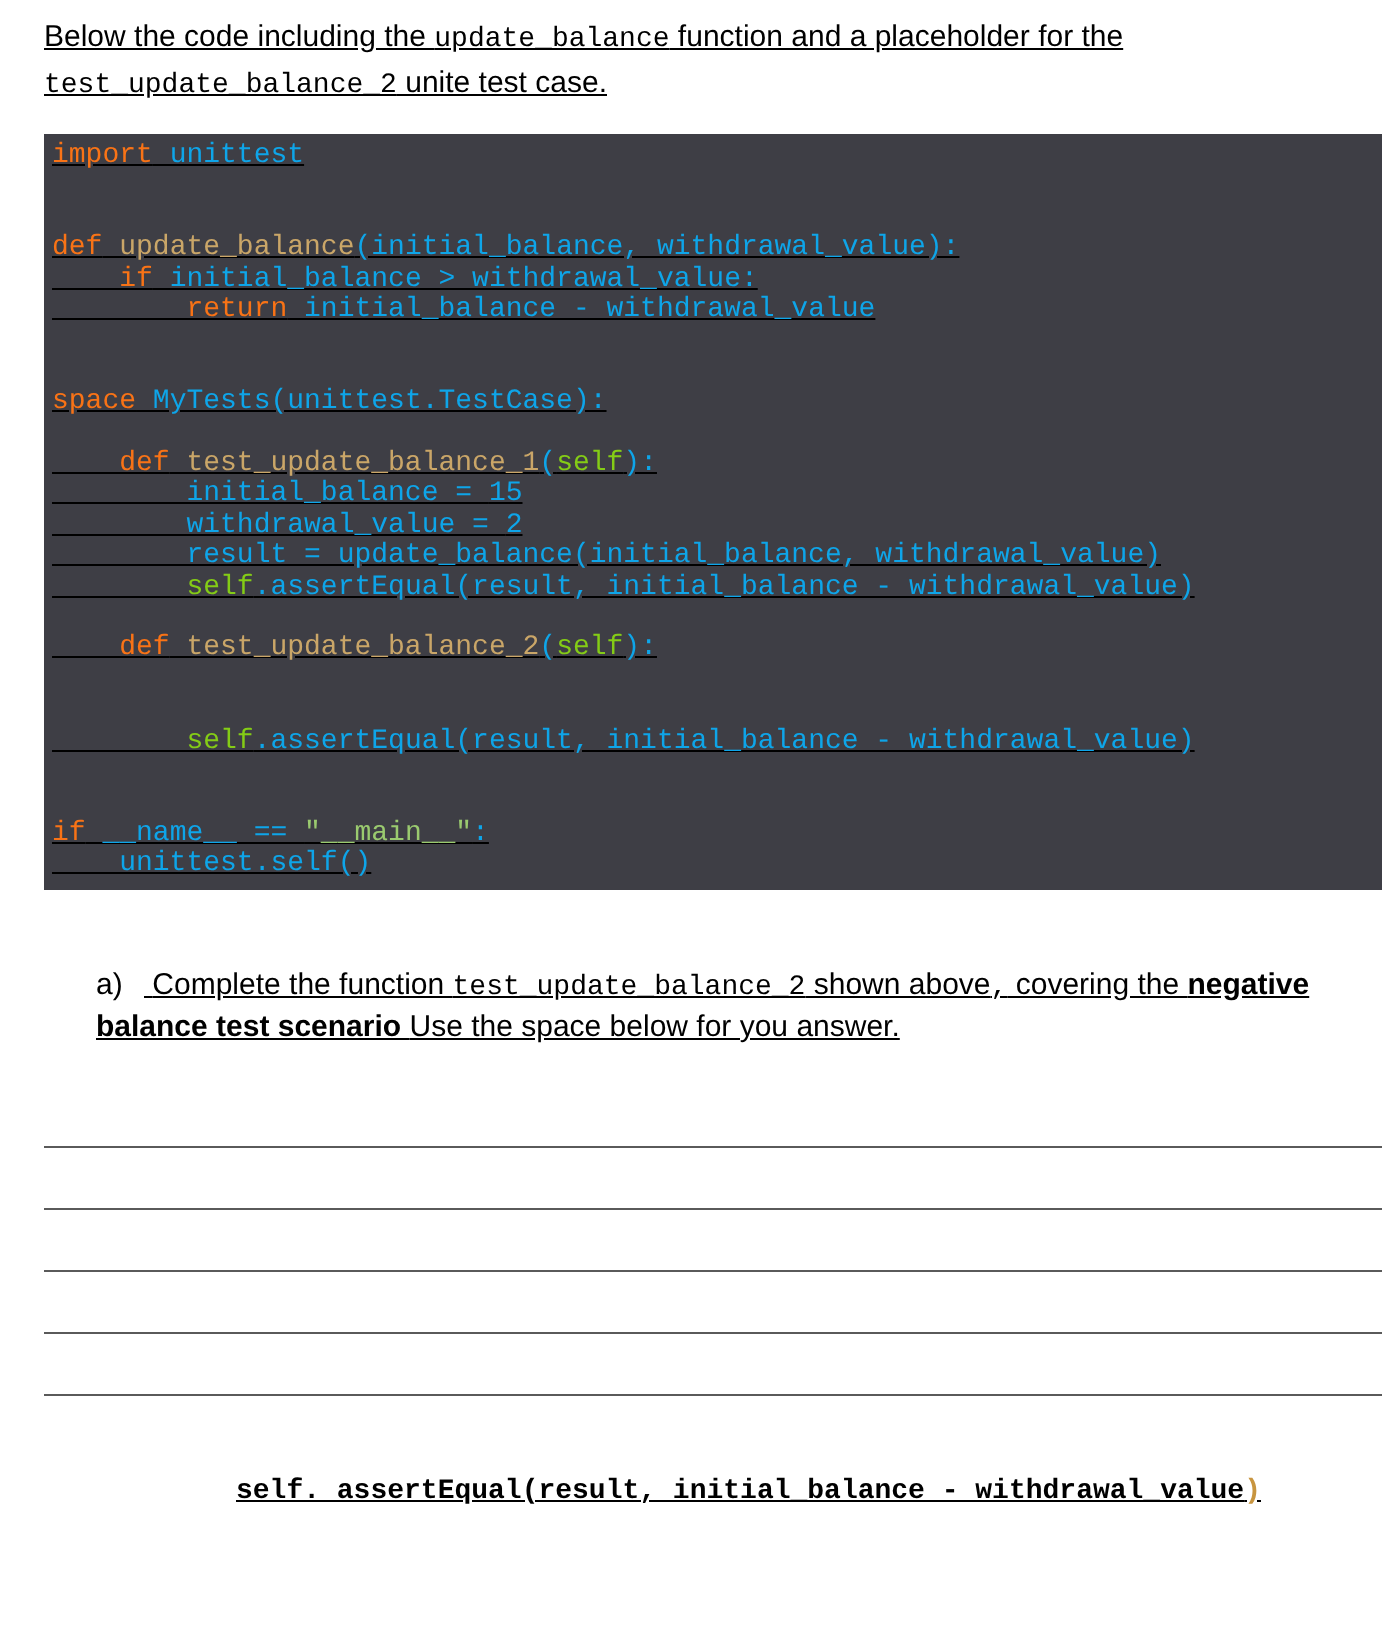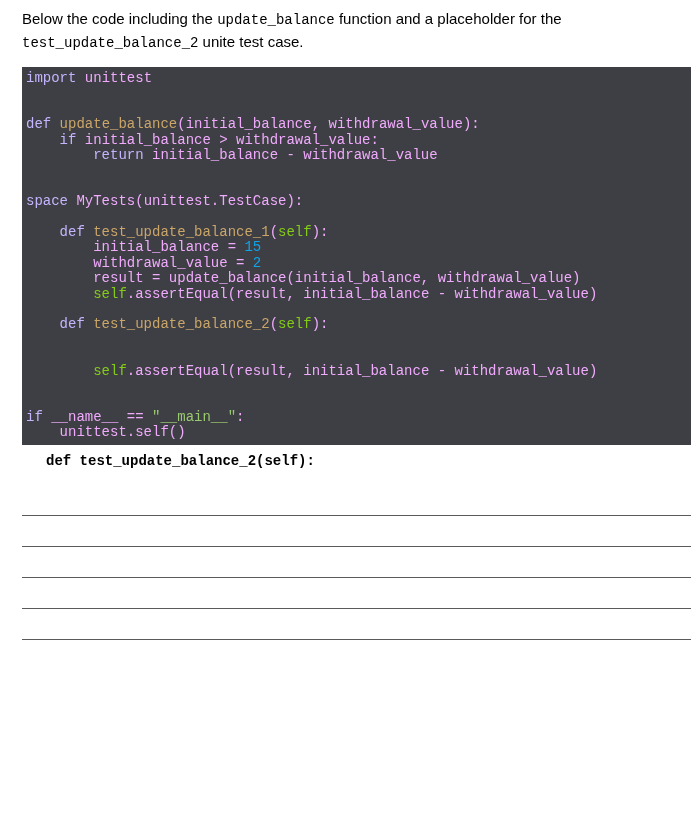--- a/index.html
+++ b/index.html
@@ -5,46 +5,47 @@
   body {
     margin: 0;
     padding: 0;
     font-family: Arial, sans-serif;
     width: 697px;
     background: #fff;
     color: #000;
   }
   .page {
     padding: 8px 6px 30px 22px;
+    text-decoration: underline;
   }
   .intro {
     font-size: 15px;
     line-height: 1.4;
     margin-bottom: 14px;
   }
   .intro .code-inline {
     font-family: "Courier New", monospace;
     font-size: 14px;
   }
   .codeblock {
     background: #3e3e45;
     color: #d8d8d8;
     font-family: "Courier New", monospace;
     font-size: 14px;
     line-height: 1.1;
     padding: 4px 4px 4px 4px;
     white-space: pre;
     overflow: hidden;
   }
-  .kw { color: #c4b5fd; }      
+  .kw { color: #f97316; }      
   .fn { color: #caa668; }       
   .str { color: #9aca6f; }      
   .num { color: #0ea5e9; }      
   .self { color: #84cc16; }     
-  .plain { color: #f0abfc; }
+  .plain { color: #0ea5e9; }
   .question {
     margin: 38px 0 18px 0;
     padding: 0 26px;
     font-size: 15px;
     line-height: 1.38;
   }
   .question .label {
     display: inline-block;
     width: 24px;
   }
@@ -100,23 +101,29 @@
 
 <span class="kw">    def</span><span class="fn"> test_update_balance_2</span><span class="plain">(</span><span class="self">self</span><span class="plain">):</span>
 
 
 <span class="self">        self</span><span class="plain">.assertEqual(result, initial_balance - withdrawal_value)</span>
 
 
 <span class="kw">if</span><span class="plain"> __name__ == </span><span class="str">"__main__"</span><span class="plain">:</span>
 <span class="plain">    unittest.self()</span></div>
 
+  <div class="question">
+    <span class="label">a)</span>
+    <span>Complete the function </span><span class="code-inline">test_update_balance_2</span><span>  shown above</span><span class="code-inline">,</span><span>  covering the </span><b>negative balance test scenario </b><span>Use the space below for you answer.</span>
+  </div>
 
-  <div class="sig">def test_update_balance_2(self):</div>
 
   <div class="line"></div>
   <div class="line"></div>
   <div class="line"></div>
   <div class="line"></div>
   <div class="line"></div>
 
+  <div class="final">
+    <span>self. assertEqual(result, initial_balance - withdrawal_value</span><span class="paren">)</span>
+  </div>
 
 </div>
 
 </body></html>

